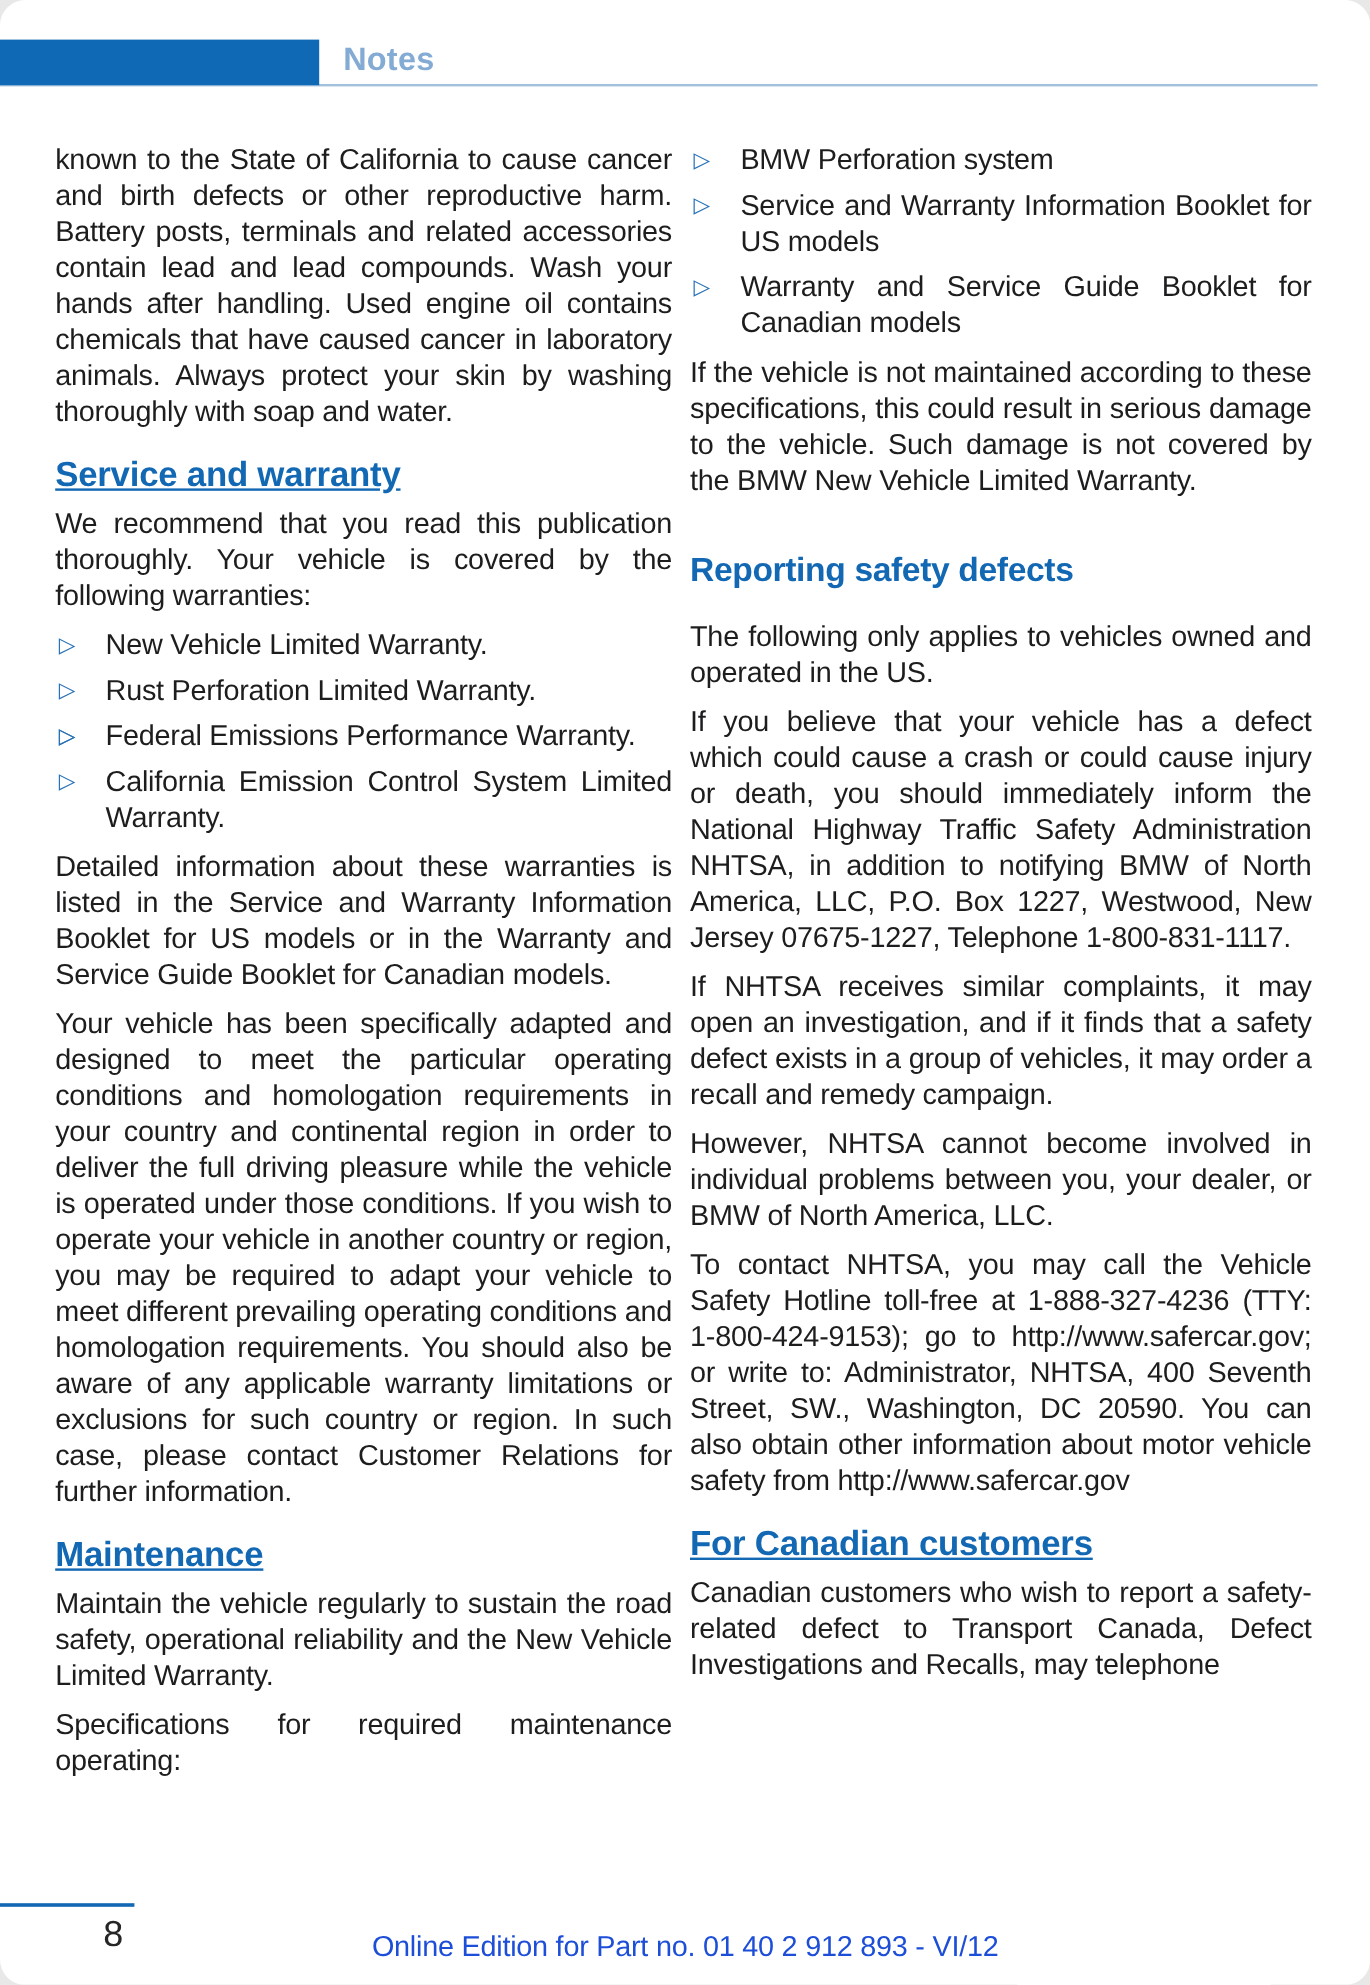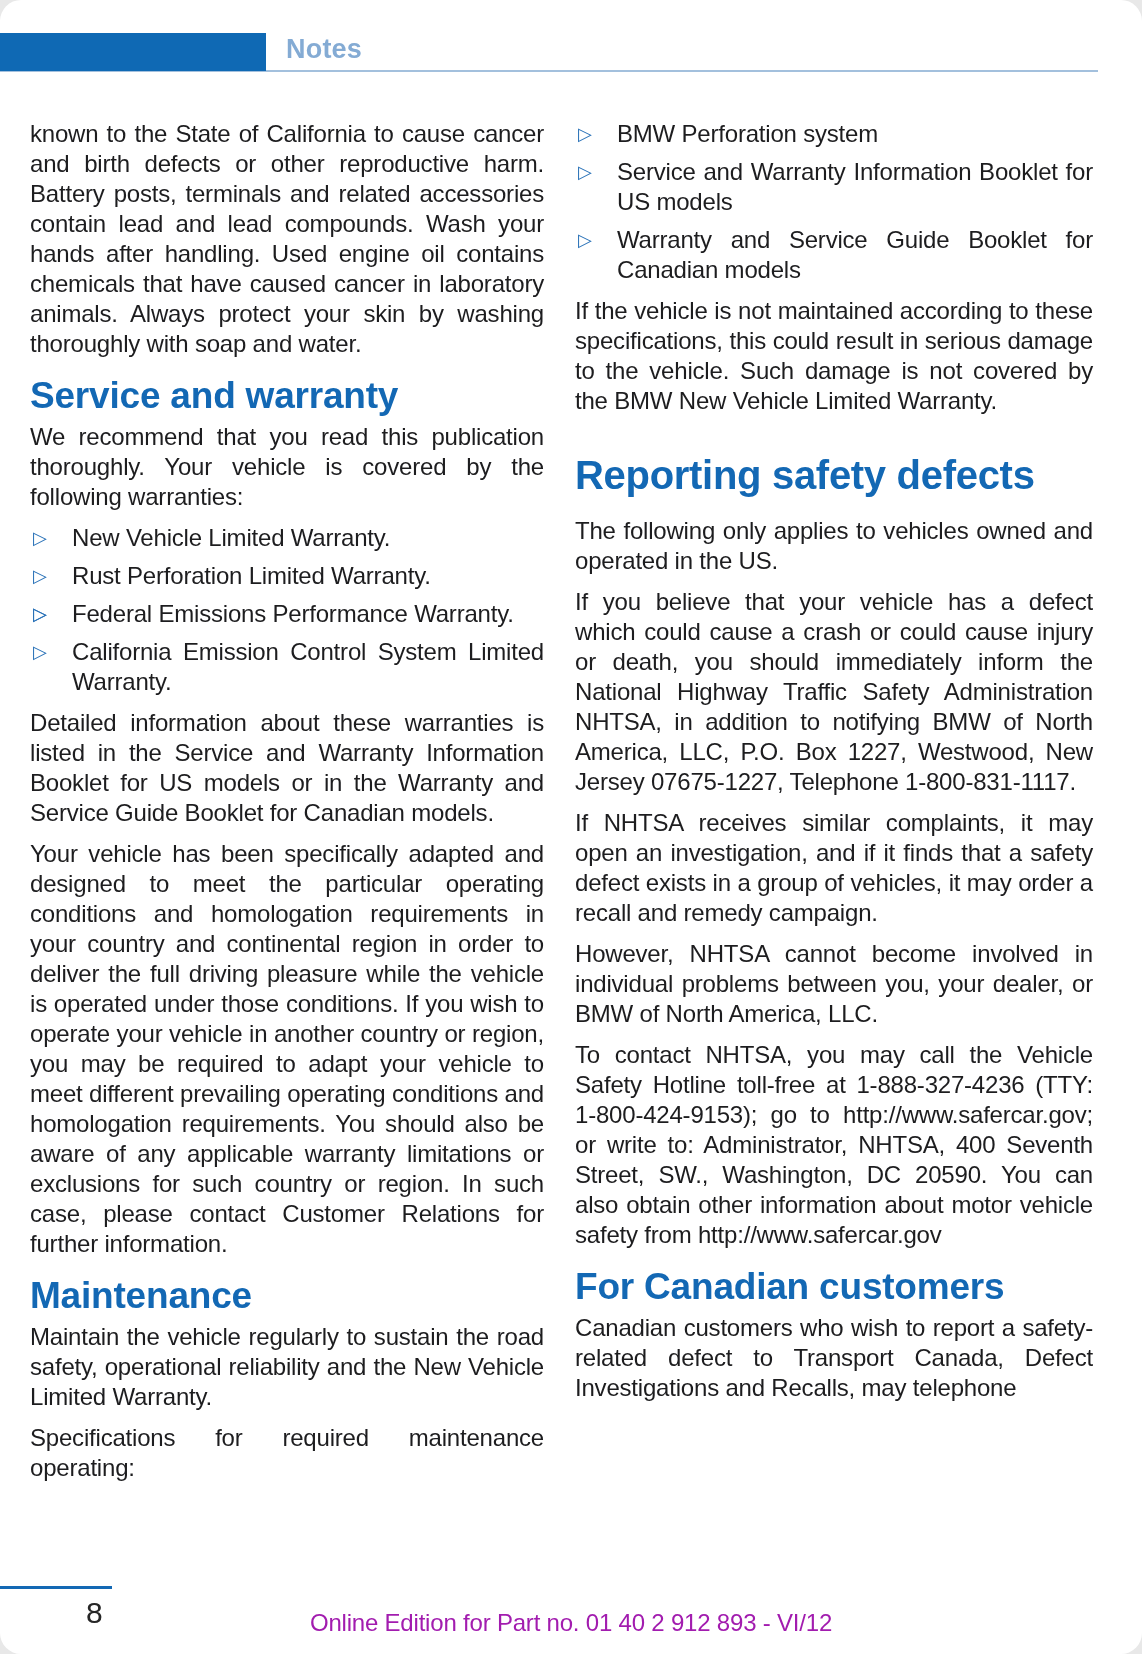--- a/index.html
+++ b/index.html
@@ -21,33 +21,34 @@
     position:absolute;left:0;top:33px;width:266px;height:38px;
     background:#0f69b4;
   }
   .header-title{
     position:absolute;left:286px;top:34px;
     font-size:27px;font-weight:bold;color:#84abd4;
     letter-spacing:0.2px;
   }
   
   .col{position:absolute;top:119px;font-size:24px;line-height:30px;letter-spacing:-0.2px;}
-  .col-left{left:30px;width:514px;}
+  .col-left{left:46px;width:514px;}
   .col-right{left:575px;width:518px;}
   .col p{margin:0 0 11px 0;text-align:justify;}
   .col p:last-child{margin-bottom:0;}
   h2.section-heading{
     margin:36px 0 18px 0;
-    font-size:40px;line-height:46px;font-weight:bold;color:#1368b4;
+    font-size:28px;line-height:46px;font-weight:bold;color:#1368b4;
     letter-spacing:-0.3px;
   }
   h3.sub-heading{
     margin:20px 0 9px 0;
-    font-size:37px;line-height:34px;font-weight:bold;color:#1368b4;
+    font-size:29px;line-height:34px;font-weight:bold;color:#1368b4;
     letter-spacing:-0.2px;
+    text-decoration:underline;
   }
   ul.triangle-list{list-style:none;margin:2px 0 11px 0;padding:0;}
   ul.triangle-list li{
     position:relative;padding-left:42px;margin:0 0 8px 0;
     text-align:justify;
   }
   ul.triangle-list .bullet{
     position:absolute;left:3px;top:0;
     font-family:"DejaVu Sans",sans-serif;
     font-size:18px;line-height:30px;color:#2a72b8;
@@ -57,21 +58,21 @@
     position:absolute;left:0;top:1586px;width:112px;height:3px;
     background:#1368b4;
   }
   .page-number{
     position:absolute;left:86px;top:1596px;
     font-size:30px;line-height:34px;color:#262626;
   }
   .edition-line{
     position:absolute;left:0;top:1608px;width:1142px;
     text-align:center;
-    font-size:24px;line-height:30px;color:#a21caf;
+    font-size:24px;line-height:30px;color:#1d4ed8;
     letter-spacing:-0.2px;
   }
 </style>
 </head>
 <body>
 
 <div class="page">
 
   <div class="header-rule"></div>
   <div class="header-tab"></div>

